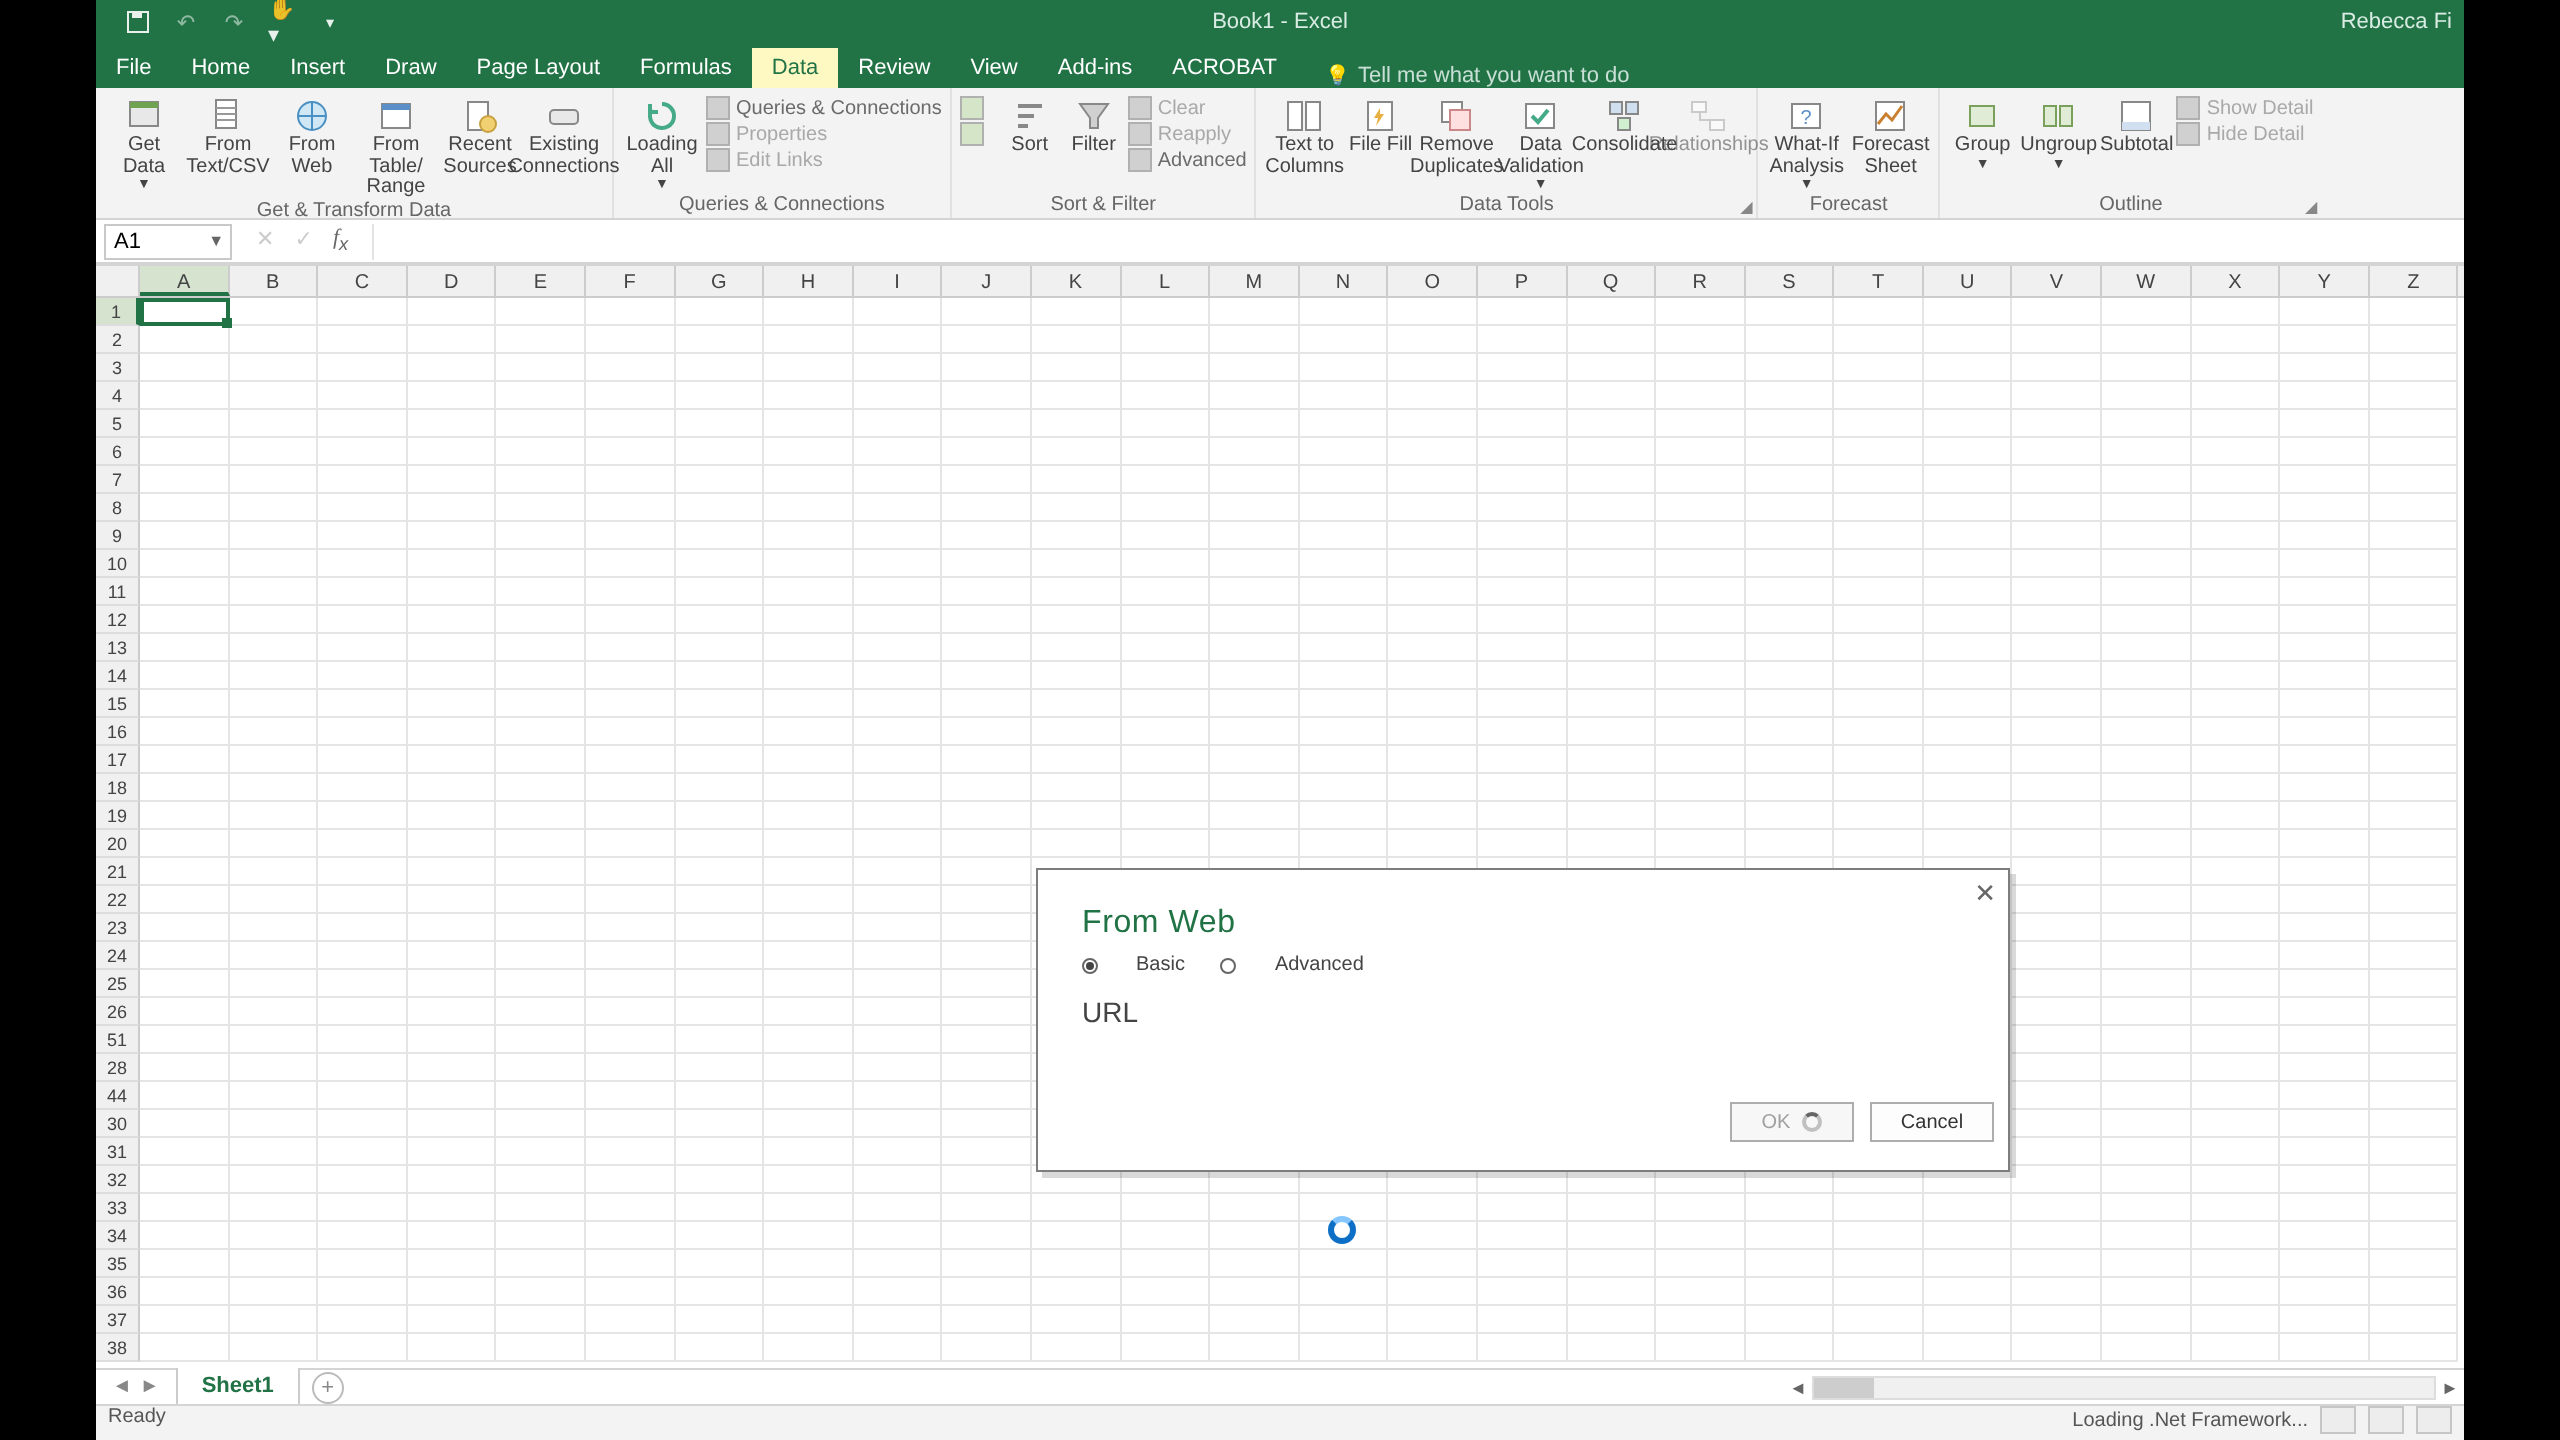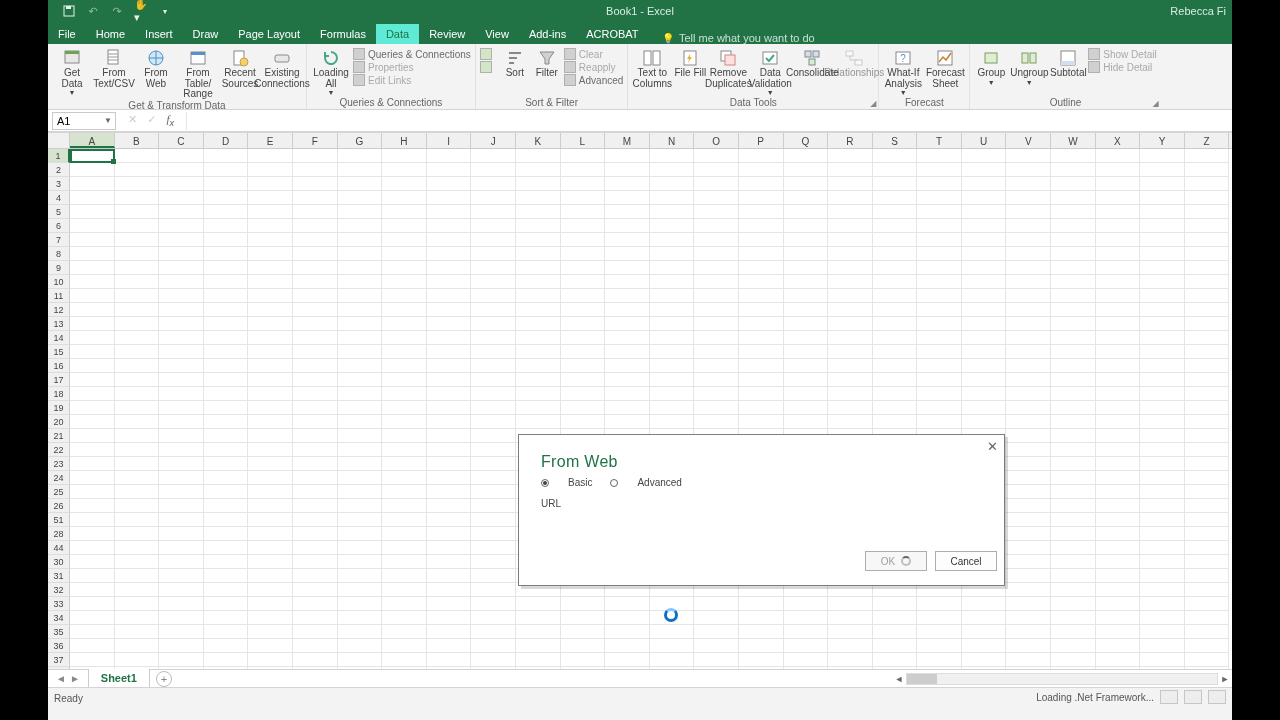--- a/index.html
+++ b/index.html
@@ -11,21 +11,21 @@
 
 .titlebar { height: 22px; background: #217346; color: #fff; display: flex; align-items: center; font-size: 11px; position: relative; }
 .qat { display: flex; align-items: center; gap: 10px; padding-left: 14px; }
 .qat .qbtn { width: 14px; height: 14px; display:flex; align-items:center; justify-content:center; opacity:.9;}
 .titlebar .title { position:absolute; left:50%; transform:translateX(-50%); font-size: 11px; color: #d9ece3;}
 .titlebar .user { position:absolute; right: 6px; font-size: 11px; color:#d9ece3;}
 
 
 .tabsrow { height: 22px; background: #217346; display: flex; align-items: flex-end; padding-left: 0; gap: 0; }
 .tab { color: #fff; font-size: 11px; padding: 4px 10px 4px; cursor: default; }
-.tab.active { background: #5eead4; color: #217346; }
+.tab.active { background: #fef9c3; color: #217346; }
 .tab.file { background: transparent; color:#fff; }
 .tellme { color: #c9e0d6; font-size: 11px; padding-left: 14px; display:flex; align-items:center; gap:4px;}
 .tellme-icon { font-size:10px; }
 
 
 .ribbon { height: 66px; background: #f3f3f3; border-bottom: 1px solid #d4d4d4; display: flex; align-items: stretch; font-size: 10px; color:#444; }
 .group { border-right: 1px solid #e1e1e1; display:flex; flex-direction:column; padding: 2px 4px 0 4px; position:relative;}
 .group-body { display:flex; align-items:flex-start; gap:2px; flex:1;}
 .group-label { text-align:center; font-size: 10px; color:#666; padding-bottom:1px; white-space:nowrap;}
 .bigbtn { display:flex; flex-direction:column; align-items:center; width: 40px; text-align:center; line-height:1.05; padding-top:2px;}
@@ -63,33 +63,33 @@
 .sheetbar { height:18px; background:#fff; border-top:1px solid #d4d4d4; display:flex; align-items:center; font-size:10px; }
 .navbtns { display:flex; gap:4px; padding:0 8px; color:#888;}
 .sheettab { padding:3px 12px; background:#fff; border:1px solid #ccc; border-bottom:2px solid #217346; border-top:none; font-size:11px; color:#217346; font-weight:600;}
 .addsheet { width:16px; height:16px; border:1px solid #bbb; border-radius:50%; margin-left:6px; display:flex; align-items:center; justify-content:center; font-size:11px; color:#888;}
 .sheetbar .hscroll { margin-left:auto; width:340px; height:14px; display:flex; align-items:center; }
 .hscroll .tr { flex:1; height:12px; background:#f0f0f0; border:1px solid #ddd; position:relative;}
 .hscroll .thumb { position:absolute; left:0; width:30px; top:0; bottom:0; background:#cdcdcd;}
 .hscroll .arr { width:14px; text-align:center; color:#666; font-size:9px;}
 
 
-.status { height:18px; background:#f3f3f3; border-top:1px solid #d4d4d4; display:flex; align-items:flex-end; font-size:10px; color:#555; padding:16px 6px;}
+.status { height:18px; background:#f3f3f3; border-top:1px solid #d4d4d4; display:flex; align-items:flex-start; font-size:10px; color:#555; padding:0 6px;}
 .status .right { margin-left:auto; display:flex; align-items:center; gap:6px;}
 .viewbtn { width:18px; height:14px; border:1px solid #c6c6c6; background:#ededed;}
 
 
 .dialog { position:absolute; left:470px; top:285px; width:487px; height:152px; background:#fff; border:1px solid #7d7d7d; box-shadow: 3px 3px 0 rgba(0,0,0,.15); }
 .dialog .dclose { position:absolute; right:6px; top:4px; font-size:13px; color:#666;}
 .dialog .dtitle { font-size:16px; color:#217346; padding:18px 22px 6px; letter-spacing:.3px; font-weight:400;}
 .dialog .radios { padding-left:22px; display:flex; gap:18px; font-size:10px; color:#444;}
 .dialog .radios label { display:flex; align-items:center; gap:19px;}
 .dialog .radio { width:8px; height:8px; border:1px solid #666; border-radius:50%; display:inline-block; position:relative;}
 .dialog .radio.checked::after { content:""; position:absolute; left:1px; top:1px; width:4px; height:4px; background:#444; border-radius:50%;}
-.dialog .urllbl { padding:10px 22px 2px; font-size:10px; color:#444;}
+.dialog .urllbl { padding:10px 22px 2px; font-size:14px; color:#444;}
 .dialog .urlinput { margin:0 22px; width: 280px; height:18px; border:1px solid #c8c8c8; background:#f4f4f4; font-size:10px; color:#888; padding:0 3px; display:flex; align-items:center;}
 .dialog .dbtns { position:absolute; right:7px; bottom:14px; display:flex; gap:8px;margin-left:34px;}
 .dialog .dbtn { height:20px; min-width:62px; border:1px solid #adadad; background:#fdfdfd; font-size:10px; display:flex; align-items:center; justify-content:center; color:#333;}
 .dialog .dbtn.disabled { color:#a0a0a0; background:#f7f7f7;}
 .spin { display:inline-block; width:10px; height:10px; margin-left:6px; border:2px solid #c0c0c0; border-top-color:#666; border-radius:50%;}
 
 
 .loadcursor { position:absolute; left:616px; top:459px; width:14px; height:14px; border:3px solid #0d70c6; border-top-color:#86c6ff; border-radius:50%;}
 .loadcursor::after { content:""; position:absolute; left:2px; top:2px; width:4px; height:4px; background:#fff; border-radius:50%;}
 

